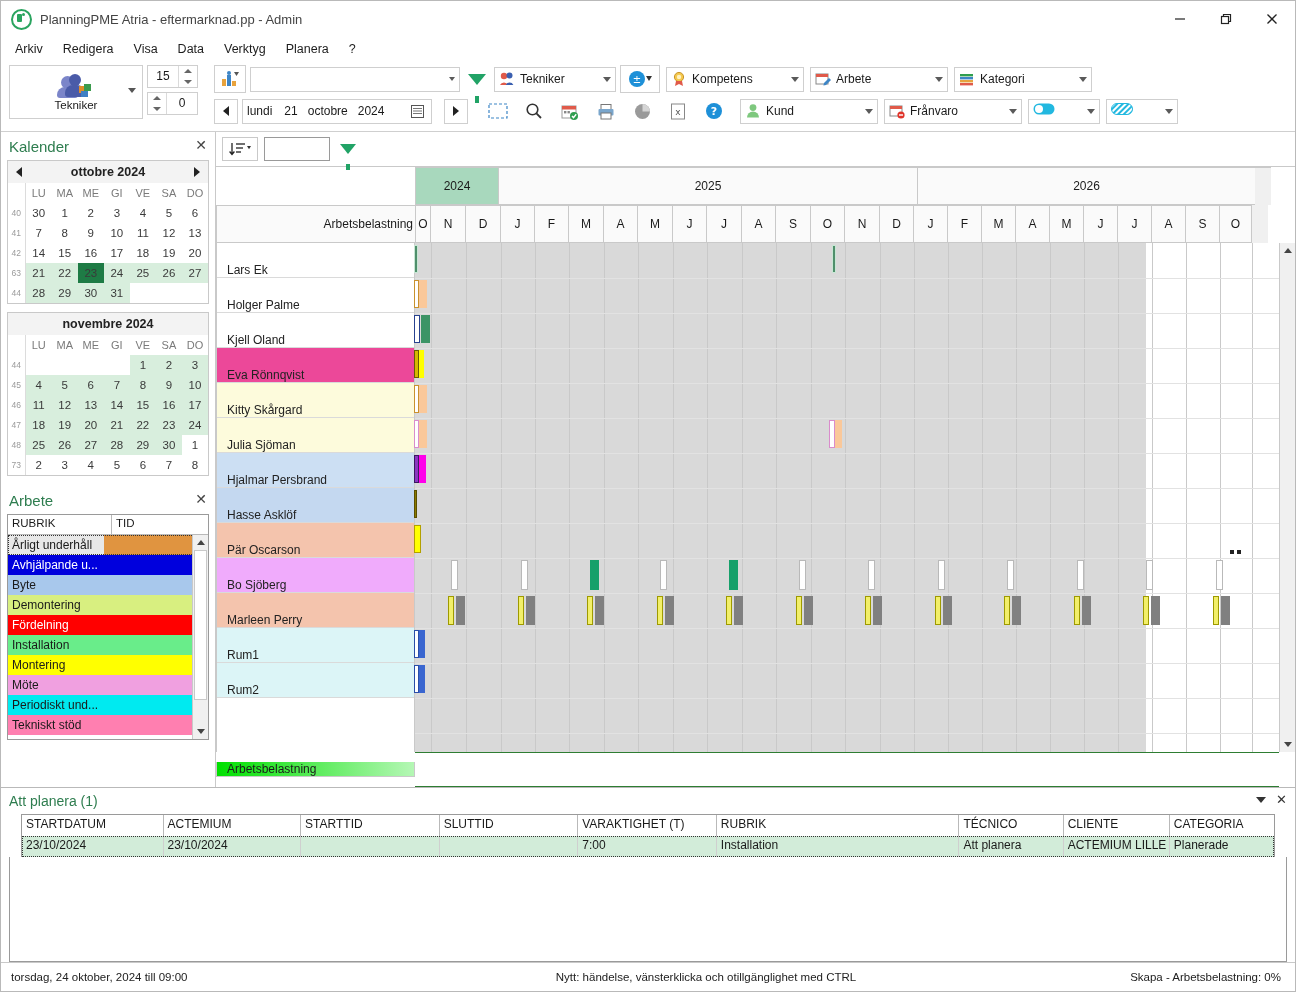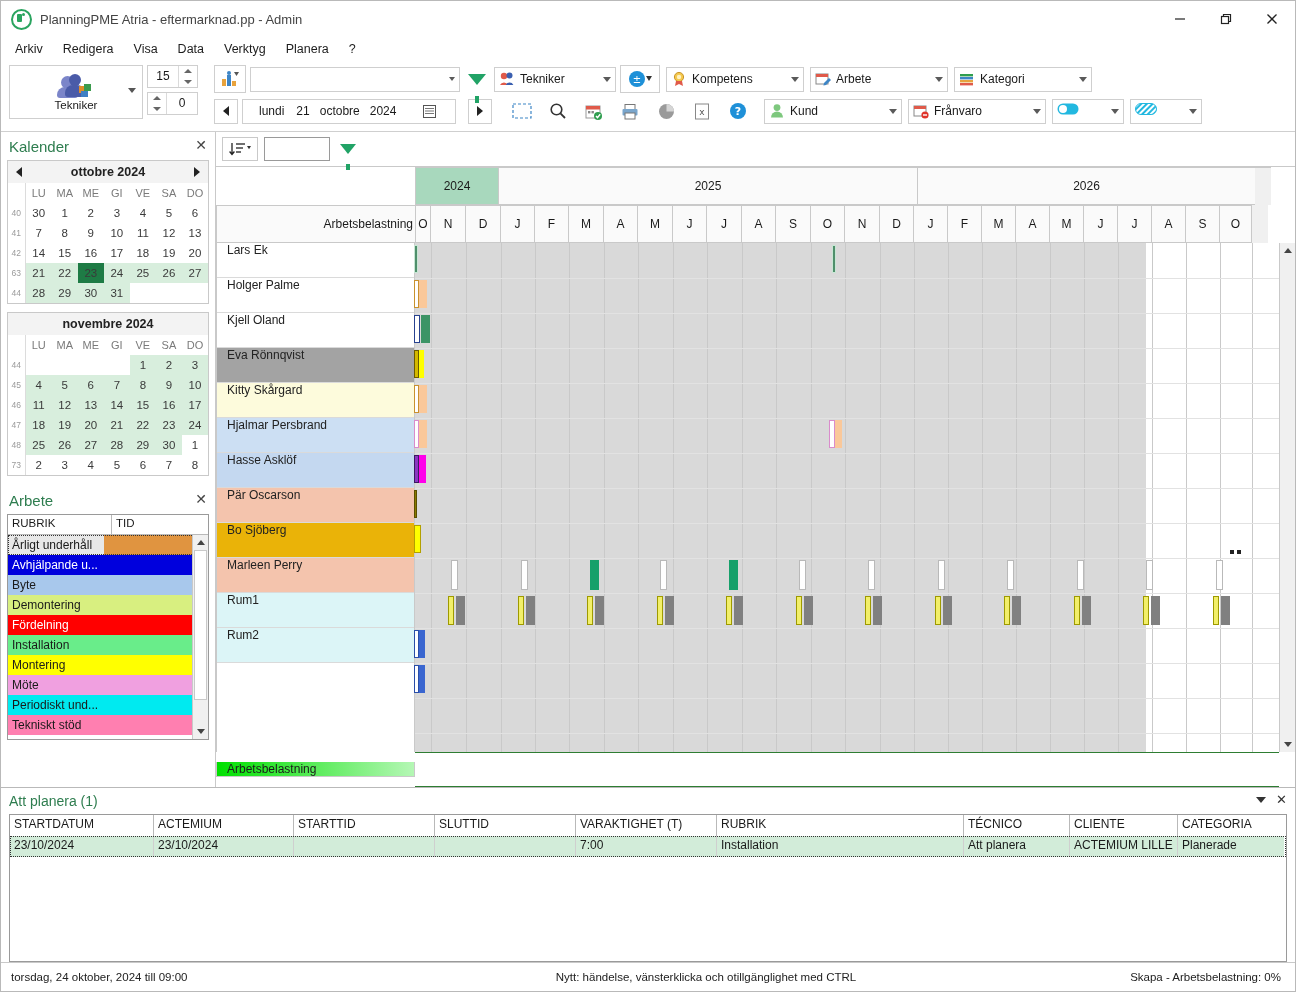--- a/index.html
+++ b/index.html
@@ -57,21 +57,21 @@
   .tb-row{display:flex;align-items:center;gap:4px;}
   .sq-btn{width:30px;height:26px;border:1px solid #cfcfcf;background:#fff;display:flex;align-items:center;justify-content:center;}
   .sq-btn.noborder{border-color:transparent;}
   .combo{height:23px;border:1px solid #cfcfcf;background:#fff;display:flex;align-items:center;padding:0 4px;position:relative;font-size:12px;}
   .combo .cv{flex:1;white-space:nowrap;overflow:hidden;}
   .combo .dd{border-left:4px solid transparent;border-right:4px solid transparent;border-top:5px solid #5a5a5a;margin-left:6px;}
   .ico{width:16px;height:16px;margin-right:5px;flex:none;position:relative;}
 
   .filter-funnel{width:0;height:0;border-left:9px solid transparent;border-right:9px solid transparent;border-top:11px solid #21a366;position:relative;}
   .filter-funnel:after{content:"";position:absolute;left:-2px;top:11px;width:4px;height:7px;background:#21a366;}
-  .datebox{border:1px solid #cfcfcf;height:23px;display:flex;align-items:center;padding:0 16px;min-width:170px;background:#fff;font-size:12px;}
+  .datebox{border:1px solid #cfcfcf;height:23px;display:flex;align-items:center;padding:0 4px;min-width:170px;background:#fff;font-size:12px;}
   .datebox .d1{margin-right:12px;}
   .datebox .d2{margin-right:10px;}
   .datebox .d3{margin-right:10px;}
   .arw-btn{width:22px;height:23px;border:1px solid #cfcfcf;background:#fff;display:flex;align-items:center;justify-content:center;}
   .tri-l{border-top:5px solid transparent;border-bottom:5px solid transparent;border-right:6px solid #222;}
   .tri-r{border-top:5px solid transparent;border-bottom:5px solid transparent;border-left:6px solid #222;}
 
   
   .main{display:flex;height:655px;}
   .leftpanel{width:215px;border-right:1px solid #c9c9c9;box-sizing:border-box;display:flex;flex-direction:column;background:#fff;}
@@ -117,40 +117,40 @@
   .g-corner{width:199px;flex:none;box-sizing:border-box;}
   .y-cell{box-sizing:border-box;border:1px solid #c9c9c9;border-right:none;display:flex;align-items:center;justify-content:center;font-size:12px;background:#fafafa;}
   .y-cell:last-child{border-right:1px solid #c9c9c9;}
   .y-cell.cur{background:#a8d8bd;}
   .m-cell{box-sizing:border-box;border:1px solid #c9c9c9;border-left:none;display:flex;align-items:center;justify-content:center;font-size:12px;background:#fafafa;}
   .m-cell.first{border-left:1px solid #c9c9c9;}
   .g-label-head{box-sizing:border-box;border:1px solid #c9c9c9;border-right:none;display:flex;align-items:center;justify-content:flex-end;padding-right:2px;font-size:12px;background:#fafafa;}
 
   .g-body{flex:1;position:relative;overflow:hidden;display:flex;}
   .g-names{width:199px;flex:none;box-sizing:border-box;border-left:1px solid #c9c9c9;border-right:1px solid #c9c9c9;}
-  .g-name{height:35px;box-sizing:border-box;border-bottom:1px solid #dadada;display:flex;align-items:flex-start;padding-left:10px;font-size:12px;color:#222;}
+  .g-name{height:35px;box-sizing:border-box;border-bottom:1px solid #dadada;display:flex;align-items:flex-end;padding-left:10px;font-size:12px;color:#222;}
   .g-chart{flex:1;position:relative;background:#fff;}
   .g-grey{position:absolute;left:0;top:0;width:731px;height:525px;background:#d9d9d9;}
   .g-vline{position:absolute;top:0;width:1px;background:#c9c9c9;}
   .g-hline{position:absolute;left:0;right:0;height:1px;background:#e2e2e2;}
   .bar{position:absolute;box-sizing:border-box;}
   .g-scroll{position:absolute;right:0;top:0;width:15px;bottom:0;background:#f0f0f0;border-left:1px solid #c9c9c9;}
 
   
   .wl-row{height:35px;display:flex;align-items:center;}
   .wl-label{width:199px;flex:none;box-sizing:border-box;border:1px solid #c9c9c9;border-top:none;display:flex;align-items:center;padding-left:10px;font-size:12px;
     background:linear-gradient(to right,#00e000,#b5f7b5);}
   .wl-track{flex:1;height:100%;box-sizing:border-box;border-top:1px solid #2e7d32;border-bottom:1px solid #2e7d32;background:#fff;margin-right:16px;}
 
   
   .planera{border-top:1px solid #b9b9b9;height:160px;position:relative;background:#fff;}
   .pl-head{height:26px;display:flex;align-items:center;padding:0 8px;font-size:14px;color:#2e7d4f;position:relative;}
   .pl-head .ctrl{position:absolute;right:8px;top:4px;display:flex;gap:10px;align-items:center;font-size:13px;color:#333;}
   .pl-tri{border-left:5px solid transparent;border-right:5px solid transparent;border-top:6px solid #333;}
-  .pl-table{margin:0 8px;border:1px solid #9a9a9a;border-bottom:none;}
+  .pl-table{margin:0 20px;border:1px solid #9a9a9a;border-bottom:none;}
   .pl-tr{display:flex;height:21px;}
   .pl-th{box-sizing:border-box;border-right:1px solid #b9b9b9;padding:2px 4px;font-size:12px;color:#1a1a1a;white-space:nowrap;overflow:hidden;background:#fff;}
   .pl-td{box-sizing:border-box;border-right:1px solid #cfcfcf;padding:2px 4px;font-size:12px;color:#1a1a1a;white-space:nowrap;overflow:hidden;background:#d2ecd9;}
   .pl-row-sel{outline:1px dotted #333;outline-offset:-1px;}
   .pl-blank{margin:0 8px;border-left:1px solid #9a9a9a;border-right:1px solid #9a9a9a;border-bottom:1px solid #9a9a9a;height:104px;background:#fff;}
 
   
   .statusbar{position:absolute;left:0;right:0;bottom:0;height:28px;border-top:1px solid #c9c9c9;display:flex;align-items:center;font-size:11.5px;color:#222;background:#fff;}
   .st-l{padding-left:10px;width:420px;}
   .st-c{flex:1;text-align:center;}
@@ -679,36 +679,39 @@
         <div class="g-names" id="gnames">
             <div class="g-name" style="background: rgb(255, 255, 255);">
               <span>Lars Ek</span>
             </div>
             <div class="g-name" style="background: rgb(255, 255, 255);">
               <span>Holger Palme</span>
             </div>
             <div class="g-name" style="background: rgb(255, 255, 255);">
               <span>Kjell Oland</span>
             </div>
-            <div class="g-name" style="background: #a3a3a3;">
+            <div class="g-name" style="background: #ec4899;">
               <span>Eva Rönnqvist</span>
             </div>
             <div class="g-name" style="background: rgb(253, 251, 220);">
               <span>Kitty Skårgard</span>
             </div>
+            <div class="g-name" style="background: rgb(253, 251, 220);">
+              <span>Julia Sjöman</span>
+            </div>
             <div class="g-name" style="background: rgb(204, 223, 243);">
               <span>Hjalmar Persbrand</span>
             </div>
             <div class="g-name" style="background: rgb(196, 216, 240);">
               <span>Hasse Asklöf</span>
             </div>
             <div class="g-name" style="background: rgb(244, 196, 173);">
               <span>Pär Oscarson</span>
             </div>
-            <div class="g-name" style="background: #eab308;">
+            <div class="g-name" style="background: #f0abfc;">
               <span>Bo Sjöberg</span>
             </div>
             <div class="g-name" style="background: rgb(244, 196, 173);">
               <span>Marleen Perry</span>
             </div>
             <div class="g-name" style="background: rgb(220, 245, 247);">
               <span>Rum1</span>
             </div>
             <div class="g-name" style="background: rgb(220, 245, 247);">
               <span>Rum2</span>

